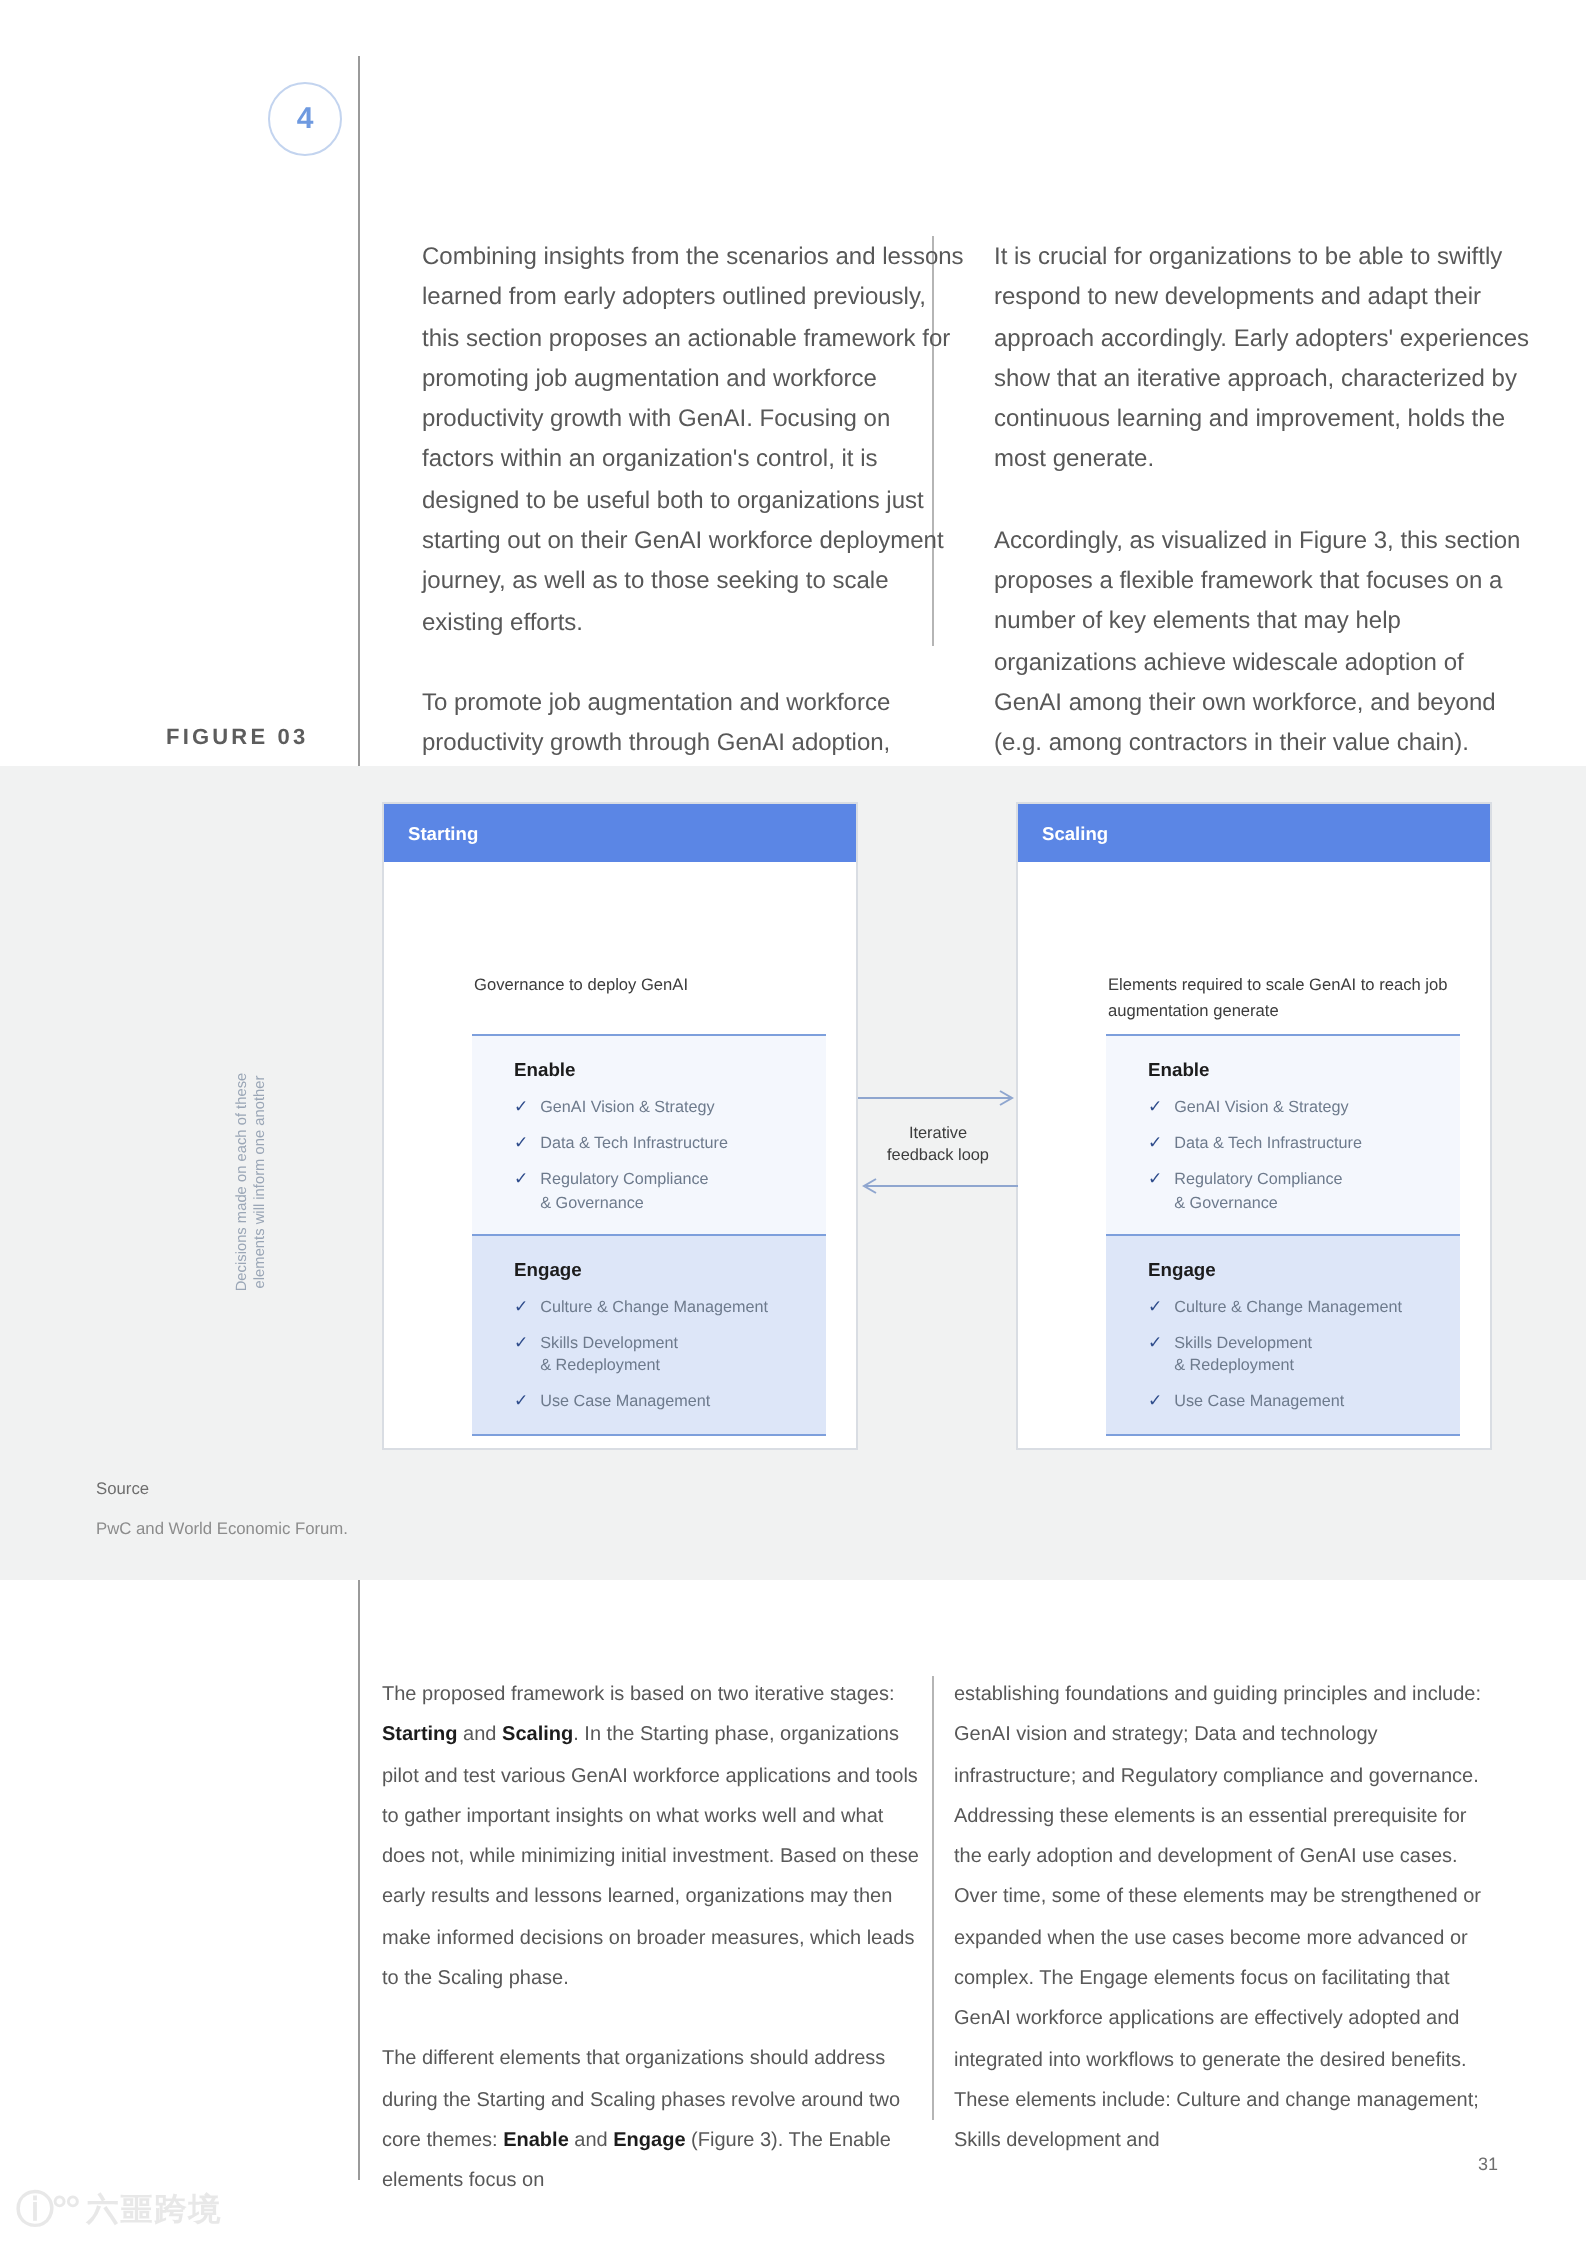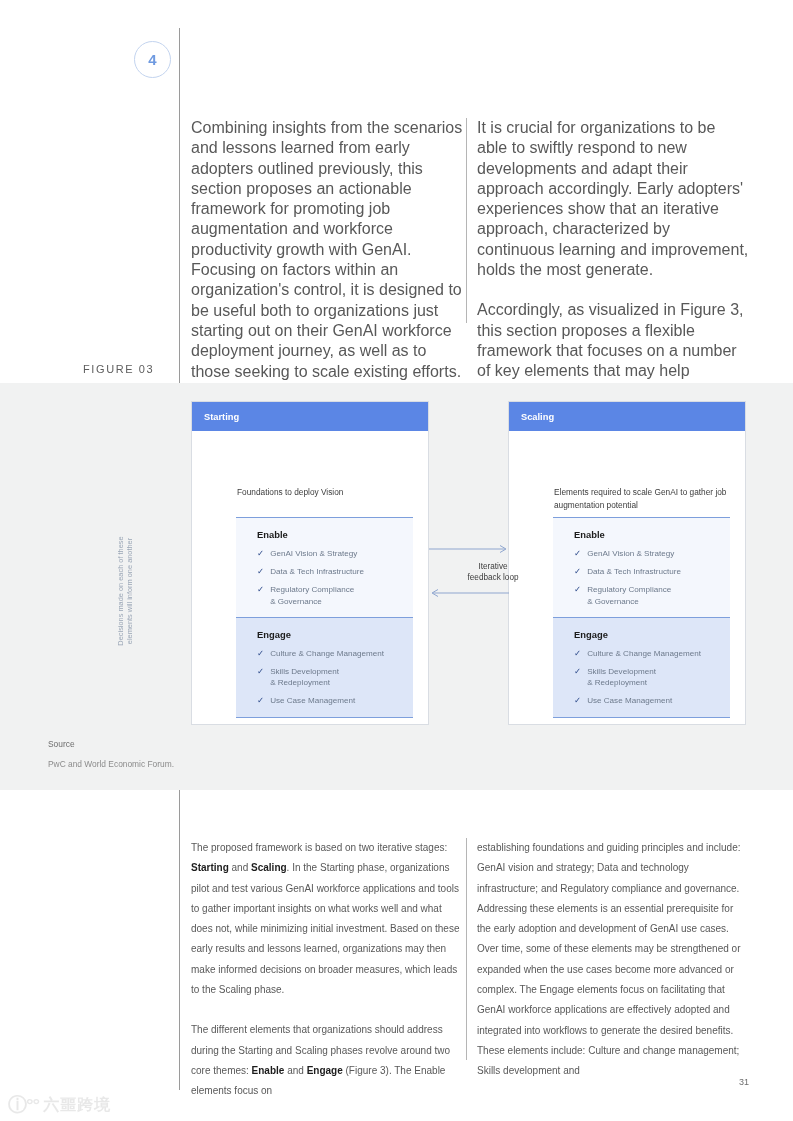--- a/index.html
+++ b/index.html
@@ -48,36 +48,38 @@
     letter-spacing: -0.6px;
     color: #161616;
     line-height: 56px;
   }
 
   
   .intro-col {
     position: absolute;
     top: 118px;
     width: 272px;
-    font-size: 16px;
+    font-size: 12px;
     line-height: 20.3px;
     color: #585858;
+    margin-left: 20px;
   }
   .intro-col.left  { left: 191px; }
   .intro-col.right { left: 477px; }
   .intro-col p { margin: 0 0 20px 0; }
   .intro-col p:last-child { margin-bottom: 0; }
 
   
   .fig-label {
     position: absolute;
     left: 83px; top: 363px;
     font-size: 11px;
     letter-spacing: 1.6px;
     color: #5d5d5d;
+    font-weight: bold;
   }
   .fig-title {
     position: absolute;
     left: 191px; top: 363px;
     font-size: 11.8px;
     font-weight: bold;
     color: #1c1c1c;
   }
 
   
@@ -204,21 +206,20 @@
   }
   .loop-label {
     position: absolute;
     left: 0; top: 16px;
     width: 80px;
     text-align: center;
     font-size: 8.2px;
     line-height: 11px;
     color: #3c3c3c;
     white-space: pre-line;
-    padding-left: 24px;
   }
 
   
   .source-title {
     position: absolute;
     left: 48px; top: 739px;
     font-size: 8.4px;
     color: #6e6e6e;
   }
   .source-text {
@@ -313,21 +314,21 @@
       <path d="M8 1.5 L3 5 L8 8.5" fill="none" stroke="#a9b4c4" stroke-width="1"></path>
       <path d="M8 199.5 L3 203 L8 206.5" fill="none" stroke="#a9b4c4" stroke-width="1"></path>
     </svg>
   </div>
 
   <div class="panel starting">
     <div class="panel-header">
       <span>Starting</span>
     </div>
     <div class="panel-body">
-      <div class="panel-caption">Foundations to deploy Vision</div>
+      <div class="panel-caption">Governance to deploy GenAI</div>
       <div class="block-stack">
         <div class="block enable">
           <div class="block-title">Enable</div>
           <div class="block-item">
             <span class="check">✓</span>
             <span class="block-item-label">GenAI Vision &amp; Strategy</span>
           </div>
           <div class="block-item">
             <span class="check">✓</span>
             <span class="block-item-label">Data &amp; Tech Infrastructure</span>
@@ -357,21 +358,21 @@
       </div>
     </div>
   </div>
 
   <div class="panel scaling">
     <div class="panel-header">
       <span>Scaling</span>
     </div>
     <div class="panel-body">
       <div class="panel-caption">Elements required to scale GenAI
-to gather job augmentation potential</div>
+to reach job augmentation generate</div>
       <div class="block-stack">
         <div class="block enable">
           <div class="block-title">Enable</div>
           <div class="block-item">
             <span class="check">✓</span>
             <span class="block-item-label">GenAI Vision &amp; Strategy</span>
           </div>
           <div class="block-item">
             <span class="check">✓</span>
             <span class="block-item-label">Data &amp; Tech Infrastructure</span>

